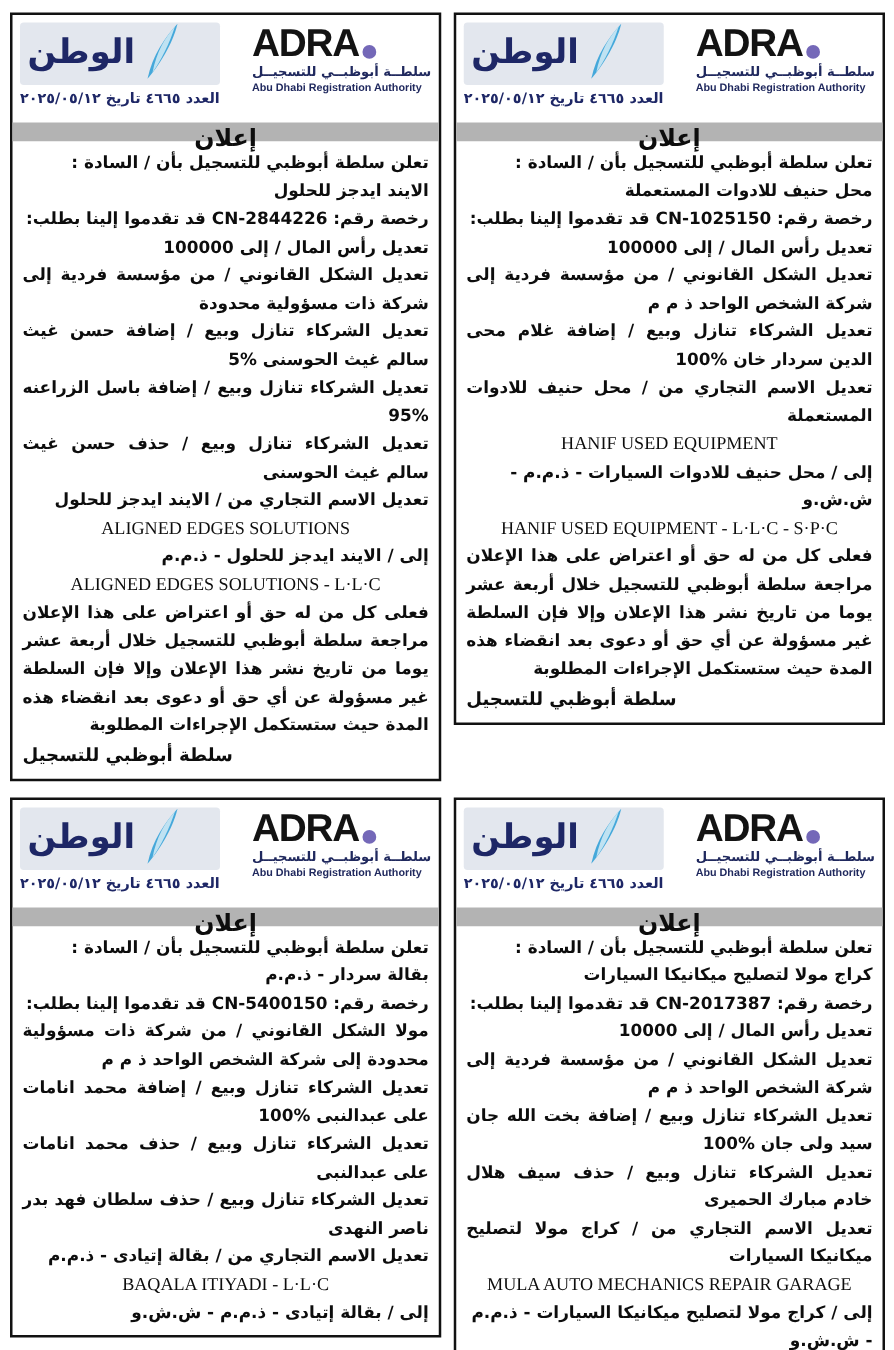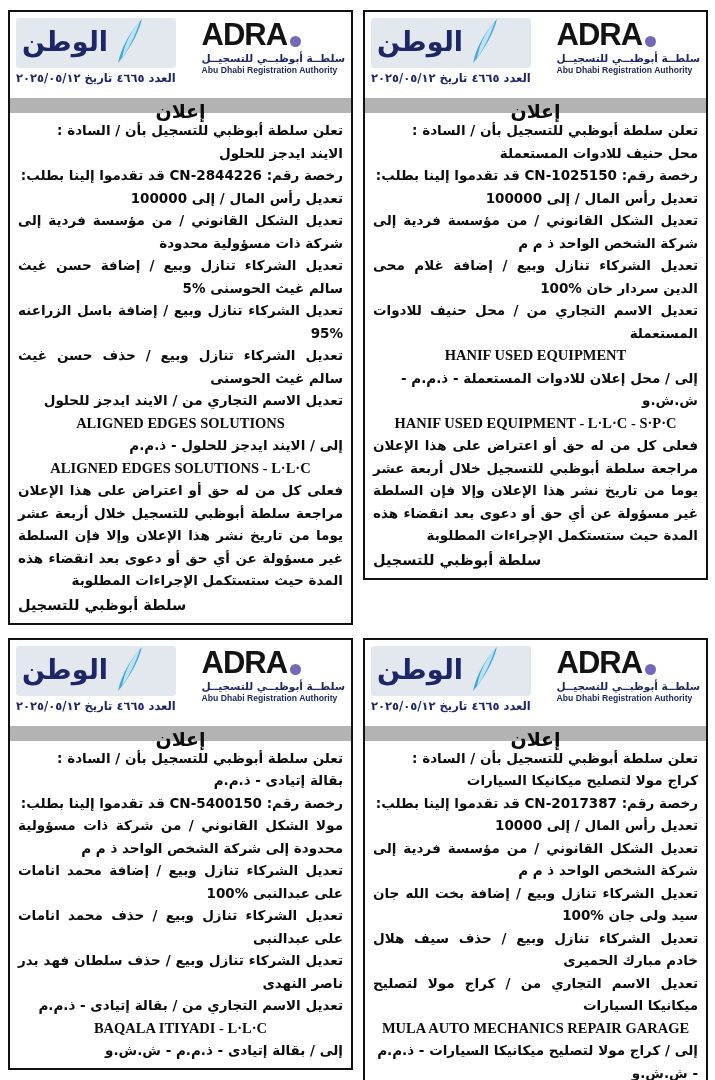--- a/index.html
+++ b/index.html
@@ -17,21 +17,21 @@
   .adra-word{font-family:"Liberation Sans",sans-serif;font-weight:bold;font-size:31px;line-height:30px;color:#131313;letter-spacing:-1px;display:flex;align-items:flex-end;}
   .dot{display:inline-block;width:11px;height:11px;border-radius:50%;background:#7468b8;margin-left:3px;margin-bottom:3px;}
   .adra-ar{font-size:10.5px;font-weight:bold;color:#20295e;direction:rtl;width:100%;text-align:right;margin-top:2px;}
   .adra-en{font-family:"Liberation Sans",sans-serif;font-size:8.6px;font-weight:bold;color:#20295e;margin-top:1px;white-space:nowrap;}
   
   .banner{background:#b3b3b3;color:#0d0d0d;font-weight:bold;font-size:19px;text-align:center;line-height:26px;height:15px;margin:2px 0 3px 0;direction:rtl;}
   
   .nbody{padding:3px 8px 6px 8px;direction:rtl;}
   .line{font-size:13.5px;font-weight:bold;color:#0d0d0d;line-height:22.5px;text-align:right;}
   .amend,.closing{text-align:justify;}
-  .ename{font-family:"Liberation Serif",serif;font-weight:bold;font-size:14.5px;color:#0d0d0d;line-height:22.5px;text-align:center;direction:ltr;white-space:pre-line;}
+  .ename{font-family:"Liberation Serif",serif;font-weight:normal;font-size:14.5px;color:#0d0d0d;line-height:22.5px;text-align:center;direction:ltr;white-space:pre-line;}
   .sig{font-size:14.5px;font-weight:bold;color:#0d0d0d;line-height:24px;text-align:left;margin-top:1px;}
 </style>
 </head>
 <body>
 
 <div class="page">
 
   <section class="notice">
     <div class="hdr">
       <div class="watan">
@@ -100,21 +100,21 @@
       <div class="line">تعلن سلطة أبوظبي للتسجيل بأن / السادة :</div>
       <div class="line">محل حنيف للادوات المستعملة</div>
       <div class="line">رخصة رقم:  CN-1025150 قد تقدموا إلينا بطلب:</div>
       <div>
           <div class="line amend">تعديل رأس المال  /  إلى 100000</div>
           <div class="line amend">تعديل الشكل القانوني / من مؤسسة فردية إلى شركة الشخص الواحد ذ م م</div>
           <div class="line amend">تعديل الشركاء تنازل وبيع / إضافة غلام محى الدين سردار خان %100</div>
           <div class="line amend">تعديل الاسم التجاري من / محل حنيف للادوات المستعملة</div>
         </div>
       <div class="ename">HANIF USED EQUIPMENT</div>
-      <div class="line">إلى / محل إعلان للادوات المستعملة - ذ.م.م - ش.ش.و</div>
+      <div class="line">إلى / محل حنيف للادوات السيارات - ذ.م.م - ش.ش.و</div>
       <div class="ename">HANIF USED EQUIPMENT - L·L·C - S·P·C</div>
       <div class="line closing">فعلى كل من له حق أو اعتراض على هذا الإعلان مراجعة سلطة أبوظبي للتسجيل خلال أربعة عشر يوما من تاريخ نشر هذا الإعلان وإلا فإن السلطة غير مسؤولة عن أي حق أو دعوى بعد انقضاء هذه المدة حيث ستستكمل الإجراءات المطلوبة</div>
       <div class="sig">سلطة أبوظبي للتسجيل</div>
     </div>
   </section>
 
   <section class="notice">
     <div class="hdr">
       <div class="watan">
         <div class="watan-row">
@@ -131,21 +131,21 @@
             <span>ADRA</span>
             <span class="dot"></span>
           </div>
         <div class="adra-ar">سلطــة أبوظبــي للتسجيــل</div>
         <div class="adra-en">Abu Dhabi Registration Authority</div>
       </div>
     </div>
     <div class="banner">إعلان</div>
     <div class="nbody">
       <div class="line">تعلن سلطة أبوظبي للتسجيل بأن / السادة :</div>
-      <div class="line">بقالة إتيادى - ذ.م.م</div>
+      <div class="line">بقالة سردار - ذ.م.م</div>
       <div class="line">رخصة رقم:  CN-5400150 قد تقدموا إلينا بطلب:</div>
       <div>
           <div class="line amend">مولا الشكل القانوني / من شركة ذات مسؤولية محدودة إلى شركة الشخص الواحد ذ م م</div>
           <div class="line amend">تعديل الشركاء تنازل وبيع / إضافة محمد انامات على عبدالنبى %100</div>
           <div class="line amend">تعديل الشركاء تنازل وبيع / حذف محمد انامات على عبدالنبى</div>
           <div class="line amend">تعديل الشركاء تنازل وبيع / حذف سلطان فهد بدر ناصر النهدى</div>
           <div class="line amend">تعديل الاسم التجاري من / بقالة إتيادى - ذ.م.م</div>
         </div>
       <div class="ename">BAQALA ITIYADI - L·L·C</div>
       <div class="line">إلى / بقالة إتيادى - ذ.م.م - ش.ش.و</div>

